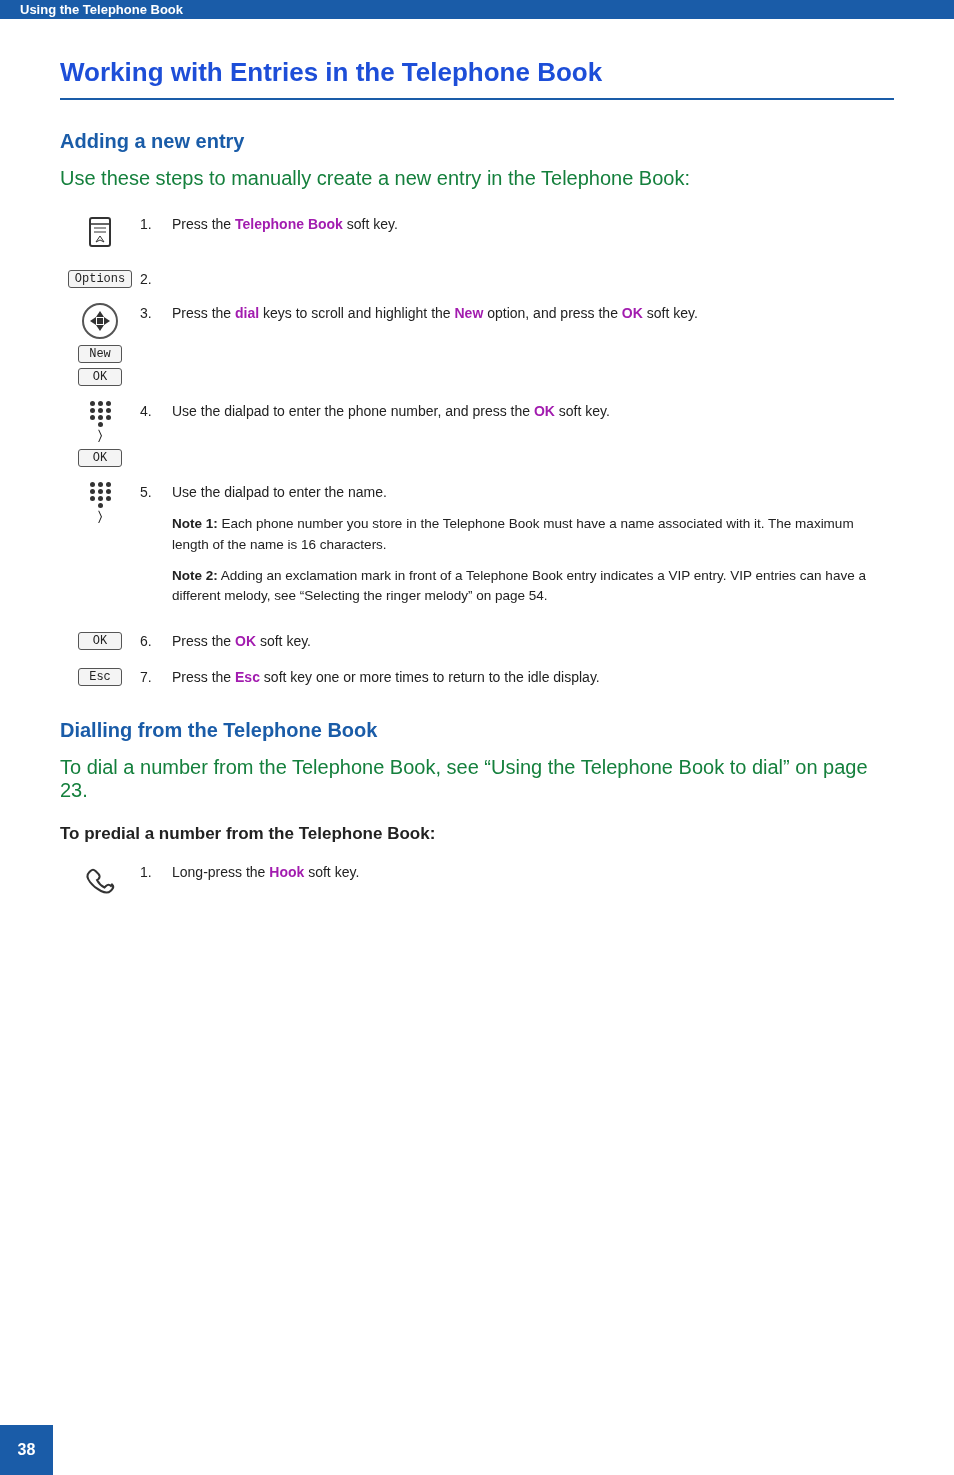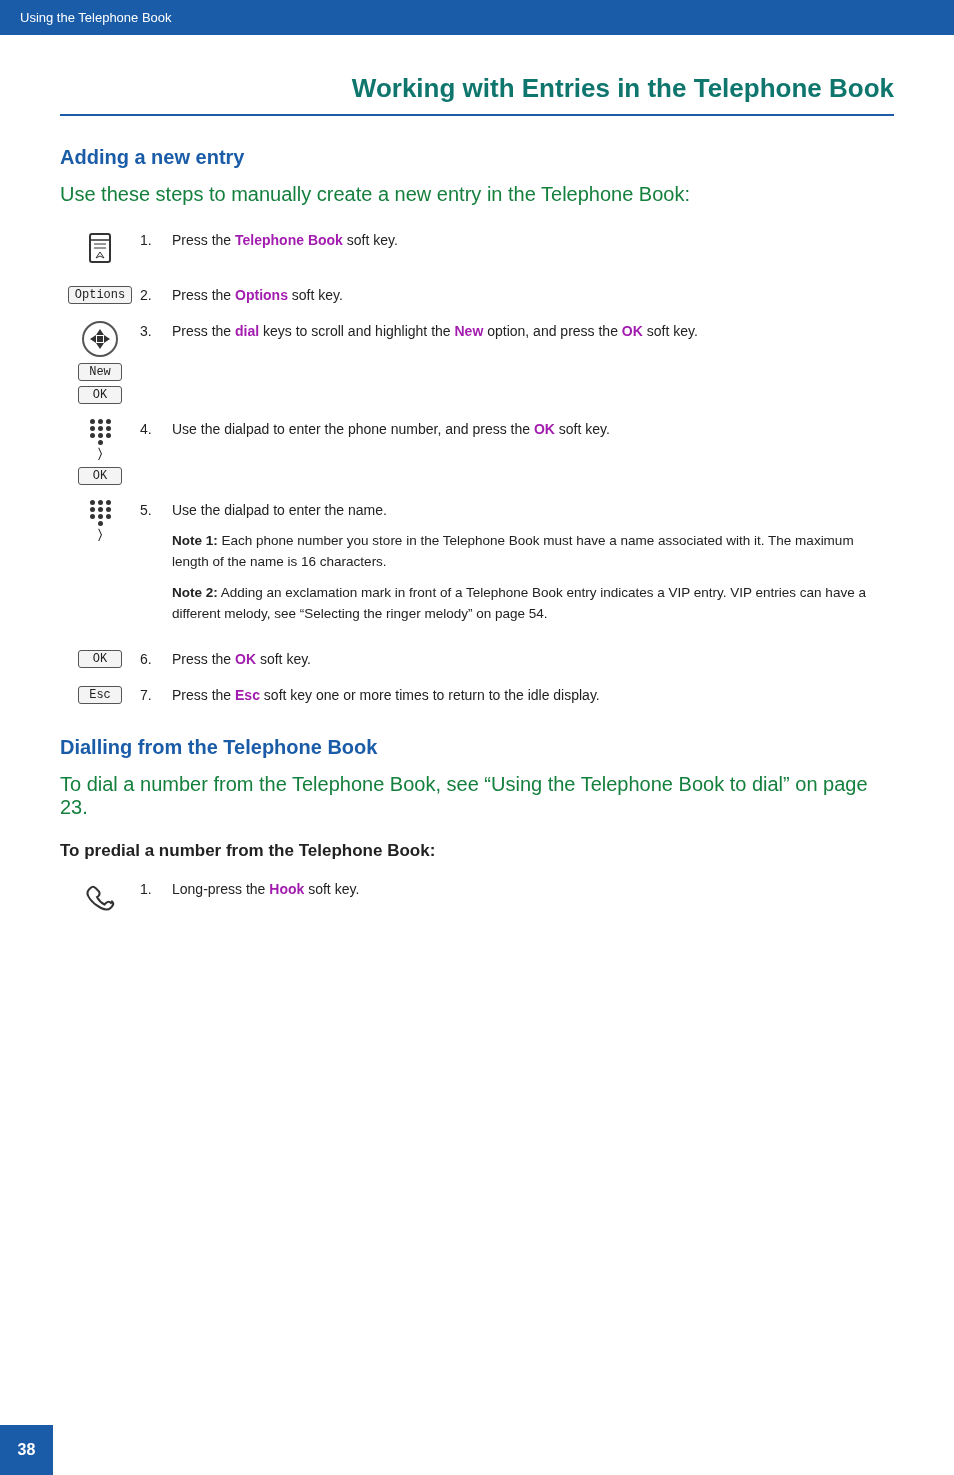--- a/index.html
+++ b/index.html
@@ -10,39 +10,38 @@
       color: #222;
       background: #fff;
       width: 954px;
       min-height: 1475px;
       position: relative;
     }
 
     .header-bar {
       background: #1a5ca8;
       color: #fff;
-      font-weight: normal;
+      font-weight: bold;
       font-size: 13px;
-      padding: 10px 20px;
+      padding: 2px 20px;
       width: 100%;
     }
 
     .main-content {
       padding: 20px 60px 60px 60px;
     }
 
     .page-title {
       font-size: 26px;
       font-weight: bold;
-      color: #0f766e;
+      color: #1d4ed8;
       border-bottom: 2px solid #1a5ca8;
       padding-bottom: 10px;
       margin-top: 18px;
       margin-bottom: 30px;
-      text-align: right;
     }
 
     .section-title {
       font-size: 20px;
       font-weight: bold;
       color: #1a5ca8;
       margin-bottom: 14px;
     }
 
     .intro-text {
@@ -194,23 +193,20 @@
       <div class="step-content-col">
         Press the <span class="bold-blue">Telephone Book</span> soft key.
       </div>
     </div>
 
     <div class="step-row">
       <div class="step-icon-col">
         <div class="key-button">Options</div>
       </div>
       <div class="step-num-col">2.</div>
-      <div class="step-content-col">
-        Press the <span class="bold-blue">Options</span> soft key.
-      </div>
     </div>
 
     <div class="step-row">
       <div class="step-icon-col">
         <div style="display:flex; flex-direction:column; align-items:center; gap:3px;">
           <div class="arrow-circle">
 
             <svg width="28" height="28" viewBox="0 0 28 28" fill="none">
               <polygon points="14,4 18,10 10,10" fill="#333"></polygon>
               <polygon points="14,24 18,18 10,18" fill="#333"></polygon>

